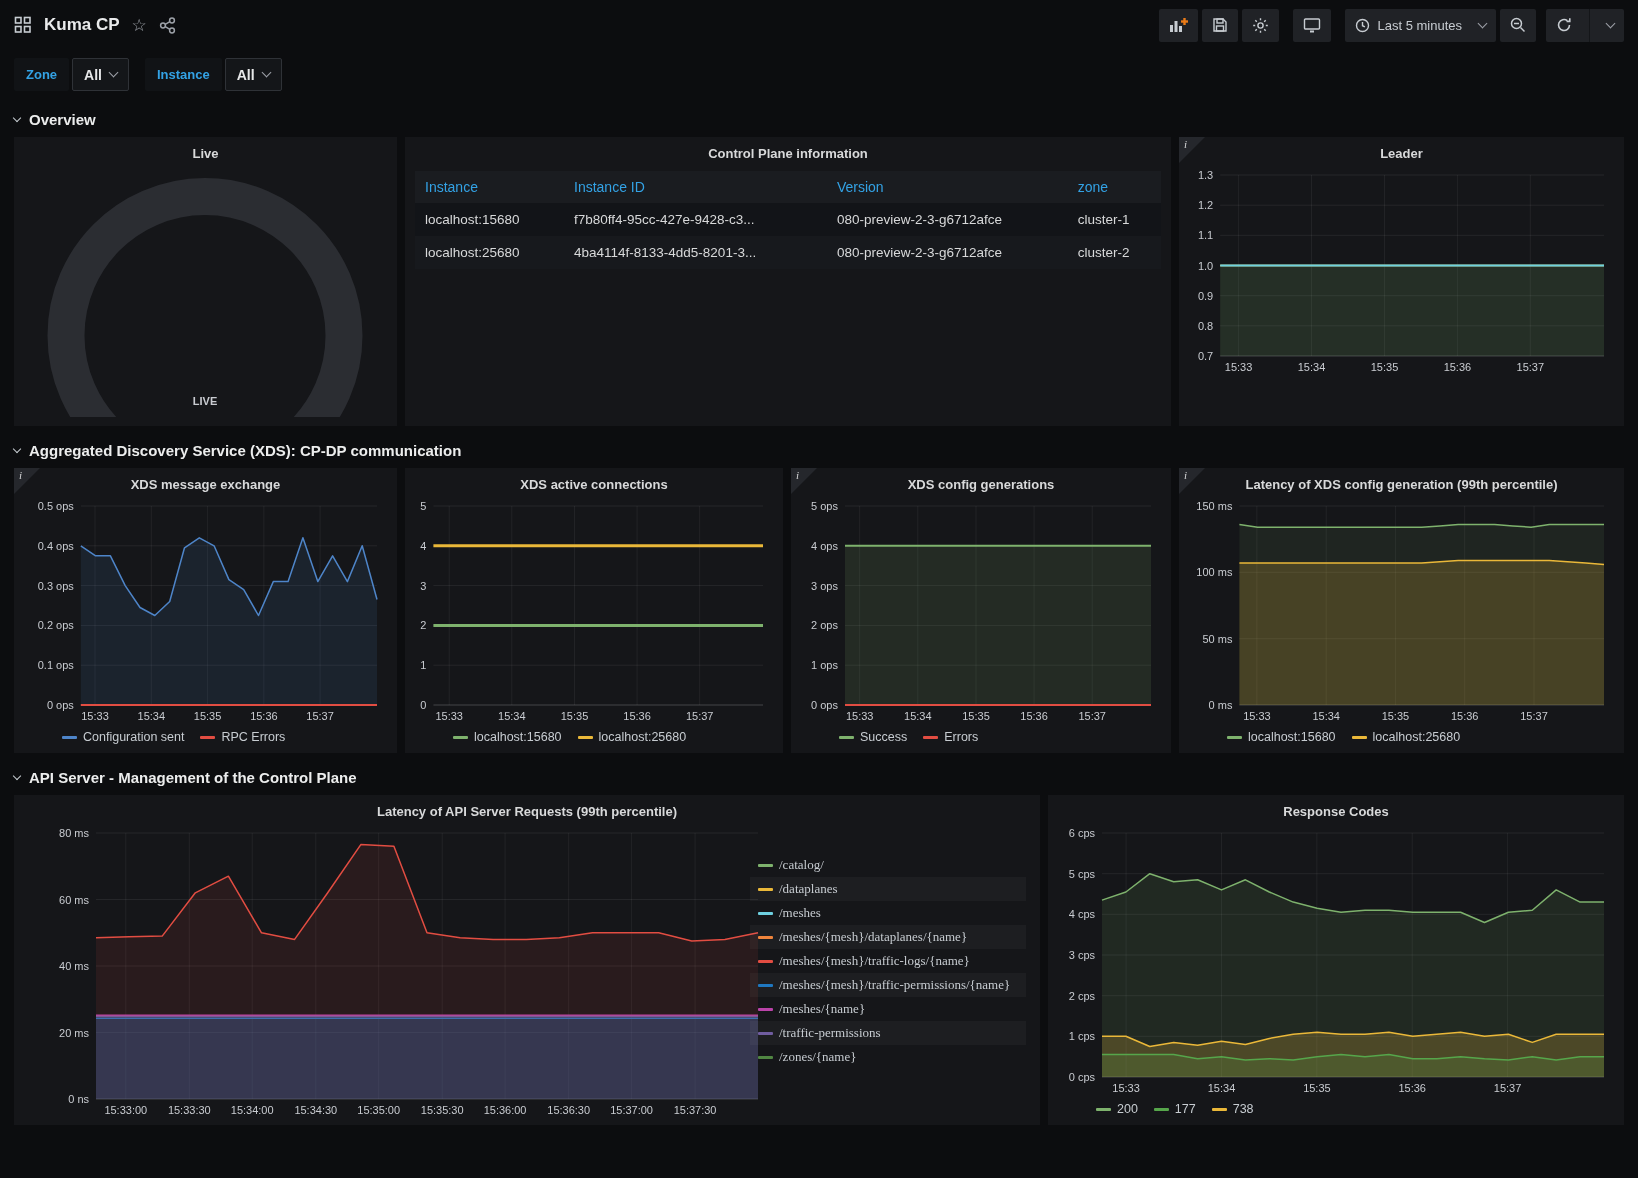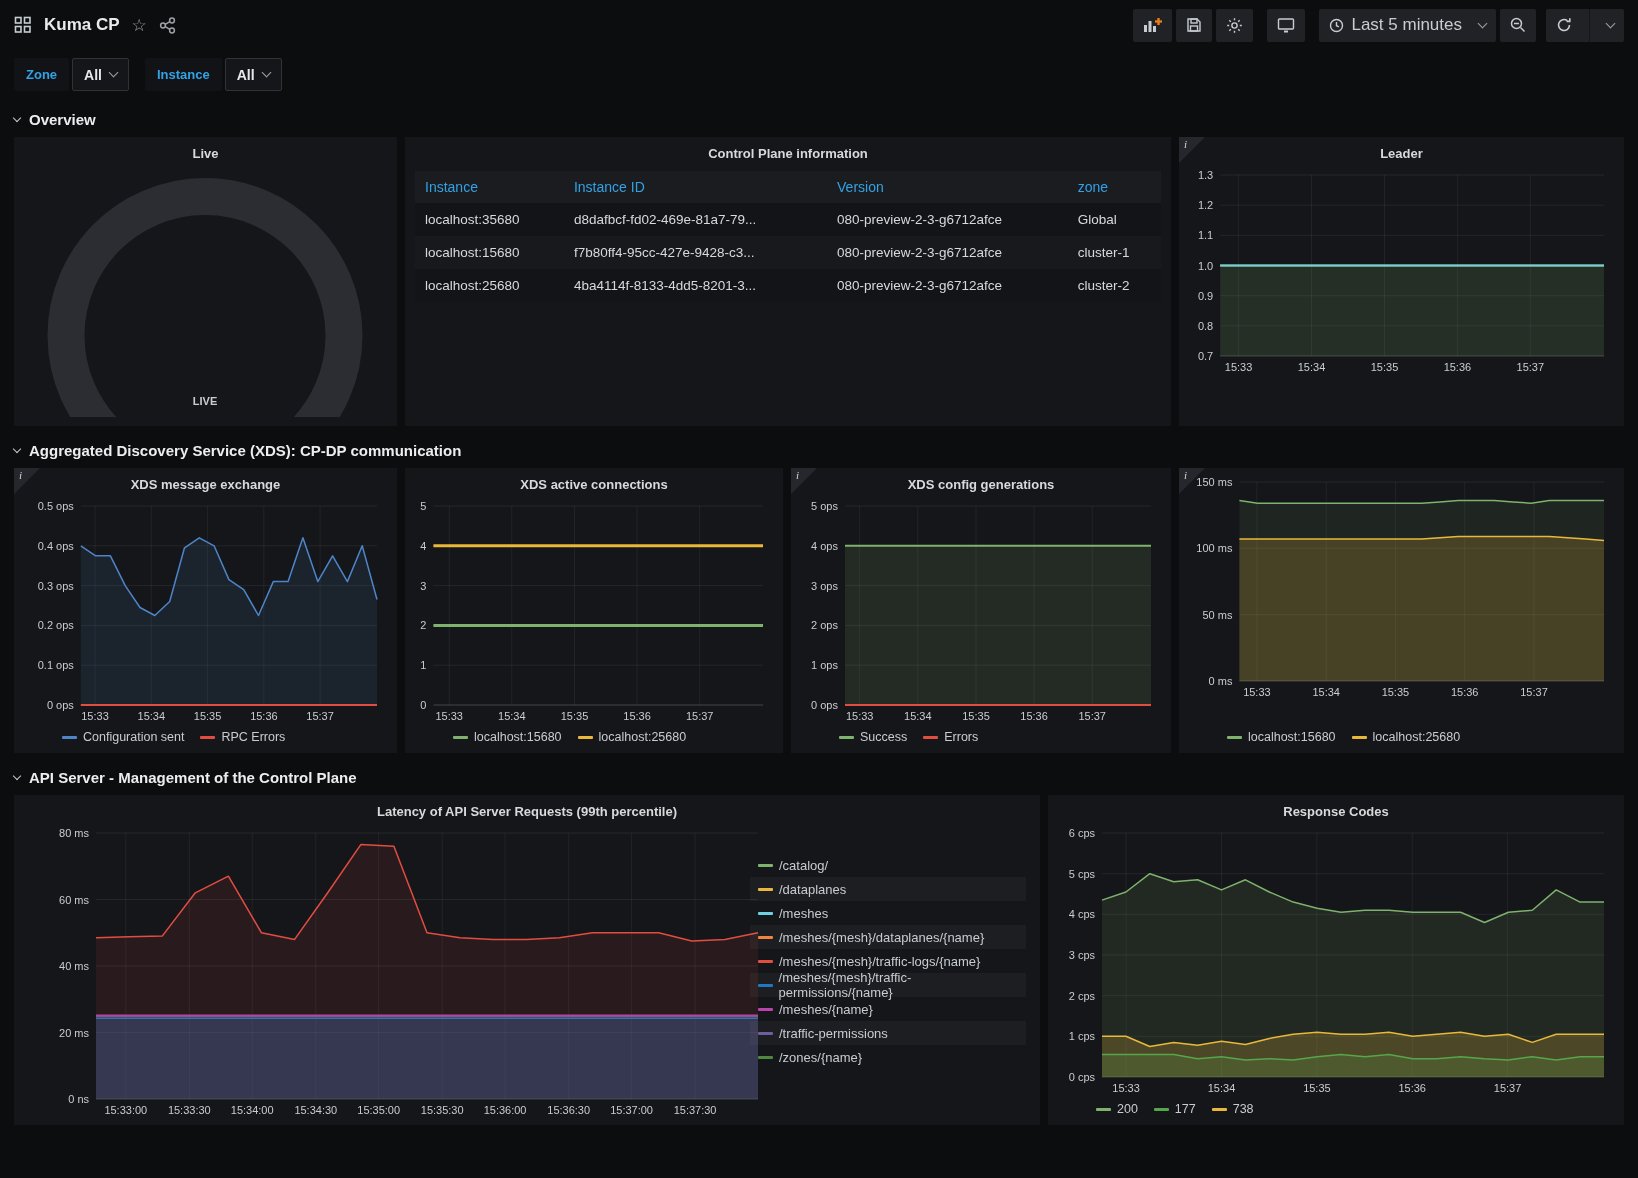--- a/index.html
+++ b/index.html
@@ -7,21 +7,21 @@
     font-family:"Liberation Sans", sans-serif; color:#d8d9da; }
   .navbar { height:50px; display:flex; align-items:center; justify-content:space-between;
     padding:0 14px; }
   .nav-left { display:flex; align-items:center; gap:12px; }
   .dash-title { font-size:17px; font-weight:600; color:#e9eaeb; cursor:pointer; }
   .icon-btn { color:#9da1a8; display:inline-flex; align-items:center; cursor:pointer; }
   .star { font-size:17px; }
   .nav-right { display:flex; align-items:center; gap:6px; }
   .tbtn { background:#202226; border-radius:2px; height:33px; display:inline-flex;
     align-items:center; justify-content:center; padding:0 10px; gap:7px; cursor:pointer;
-    color:#c7ccd1; font-size:17px; }
+    color:#c7ccd1; font-size:13px; }
   .tgroup { display:inline-flex; gap:4px; margin-right:8px; }
   .split { padding:0; }
   .split .seg { padding:0 10px; height:33px; display:flex; align-items:center; }
   .split .divider { width:1px; height:33px; background:#141619; }
   .chev { width:7px; height:7px; border-right:1.5px solid #9da1a8; border-bottom:1.5px solid #9da1a8;
     transform:rotate(45deg); display:inline-block; margin-top:-4px; }
   .filters { display:flex; align-items:center; gap:16px; padding:8px 14px 14px 14px; }
   .var-group { display:flex; gap:3px; }
   .var-label { background:#111316; color:#33a2e5; font-size:13px; font-weight:700;
     padding:0 12px; height:33px; display:flex; align-items:center; cursor:pointer; border-radius:2px; }
@@ -42,21 +42,21 @@
   .info-corner span { position:absolute; top:-25px; left:5px; font-size:11px; font-style:italic;
     color:#d8d9da; font-family:"Liberation Serif", serif; }
   .chart { flex:1 1 auto; min-height:0; }
   svg text { font-family:"Liberation Sans", sans-serif; font-size:11px; fill:#c9ccd1; }
   .legend { flex:0 0 auto; display:flex; flex-wrap:wrap; padding:2px 4px 0 38px; row-gap:2px; }
   .legend-item { display:inline-flex; align-items:center; gap:6px; margin-right:16px;
     font-size:12.5px; color:#c7ccd1; cursor:pointer; }
   .legend-dash { width:15px; height:3px; border-radius:1px; display:inline-block; }
   .api-content { flex:1; display:flex; min-height:0;margin-left:28px; }
   .api-chart { flex:1 1 auto; min-width:0; }
-  .legend-right { flex:0 0 290px; padding:28px 4px 0 10px; display:block; }
+  .legend-right { flex:0 0 290px; padding:28px 4px 0 10px; display:block;font-family:Liberation Serif, serif; }
   .legend-right .legend-item { display:flex; height:24px; align-items:center; padding:0 8px;
     margin:0; font-size:13px; }
   .legend-right .legend-item:nth-child(even) { background:rgba(255,255,255,0.035); }
   
   .cp-table { width:100%; border-collapse:collapse; margin-top:4px; }
   .cp-table th { text-align:left; color:#33a2e5; font-size:14px; font-weight:400;
     background:#1a1c20; padding:8px 10px; cursor:pointer; }
   .cp-table td { color:#d8d9da; font-size:13.5px; padding:9px 10px; }
   .cp-table tbody tr:nth-child(odd) { background:#121418; }
   .cp-table tbody tr:nth-child(even) { background:#17191d; }
@@ -200,26 +200,20 @@
       <table class="cp-table">
         <thead>
             <tr id="cp-head">
               <th>Instance</th>
               <th>Instance ID</th>
               <th>Version</th>
               <th>zone</th>
             </tr>
           </thead>
         <tbody id="cp-body">
-            <tr>
-              <td>localhost:35680</td>
-              <td>d8dafbcf-fd02-469e-81a7-79...</td>
-              <td>080-preview-2-3-g6712afce</td>
-              <td>Global</td>
-            </tr>
             <tr>
               <td>localhost:15680</td>
               <td>f7b80ff4-95cc-427e-9428-c3...</td>
               <td>080-preview-2-3-g6712afce</td>
               <td>cluster-1</td>
             </tr>
             <tr>
               <td>localhost:25680</td>
               <td>4ba4114f-8133-4dd5-8201-3...</td>
               <td>080-preview-2-3-g6712afce</td>
@@ -401,20 +395,21 @@
           <div class="legend-item">
             <span class="legend-dash" style="background: rgb(226, 77, 66);"></span>
             <span>Errors</span>
           </div>
         </div>
     </div>
     <div class="panel" style="width:445px;">
       <div class="info-corner">
           <span>i</span>
         </div>
+      <div class="panel-title">Latency of XDS config generation (99th percentile)</div>
       <div class="chart"><svg width="425" height="227">
             <line x1="50.400000000000006" y1="8.0" x2="415" y2="8.0" stroke="rgba(255,255,255,0.07)"></line>
             <text x="43.400000000000006" y="12" text-anchor="end">150 ms</text>
             <line x1="50.400000000000006" y1="74.3" x2="415" y2="74.3" stroke="rgba(255,255,255,0.07)"></line>
             <text x="43.400000000000006" y="78.3" text-anchor="end">100 ms</text>
             <line x1="50.400000000000006" y1="140.7" x2="415" y2="140.7" stroke="rgba(255,255,255,0.07)"></line>
             <text x="43.400000000000006" y="144.7" text-anchor="end">50 ms</text>
             <line x1="50.400000000000006" y1="207.0" x2="415" y2="207.0" stroke="rgba(255,255,255,0.07)"></line>
             <text x="43.400000000000006" y="211" text-anchor="end">0 ms</text>
             <line x1="67.9" y1="8" x2="67.9" y2="207" stroke="rgba(255,255,255,0.06)"></line>

